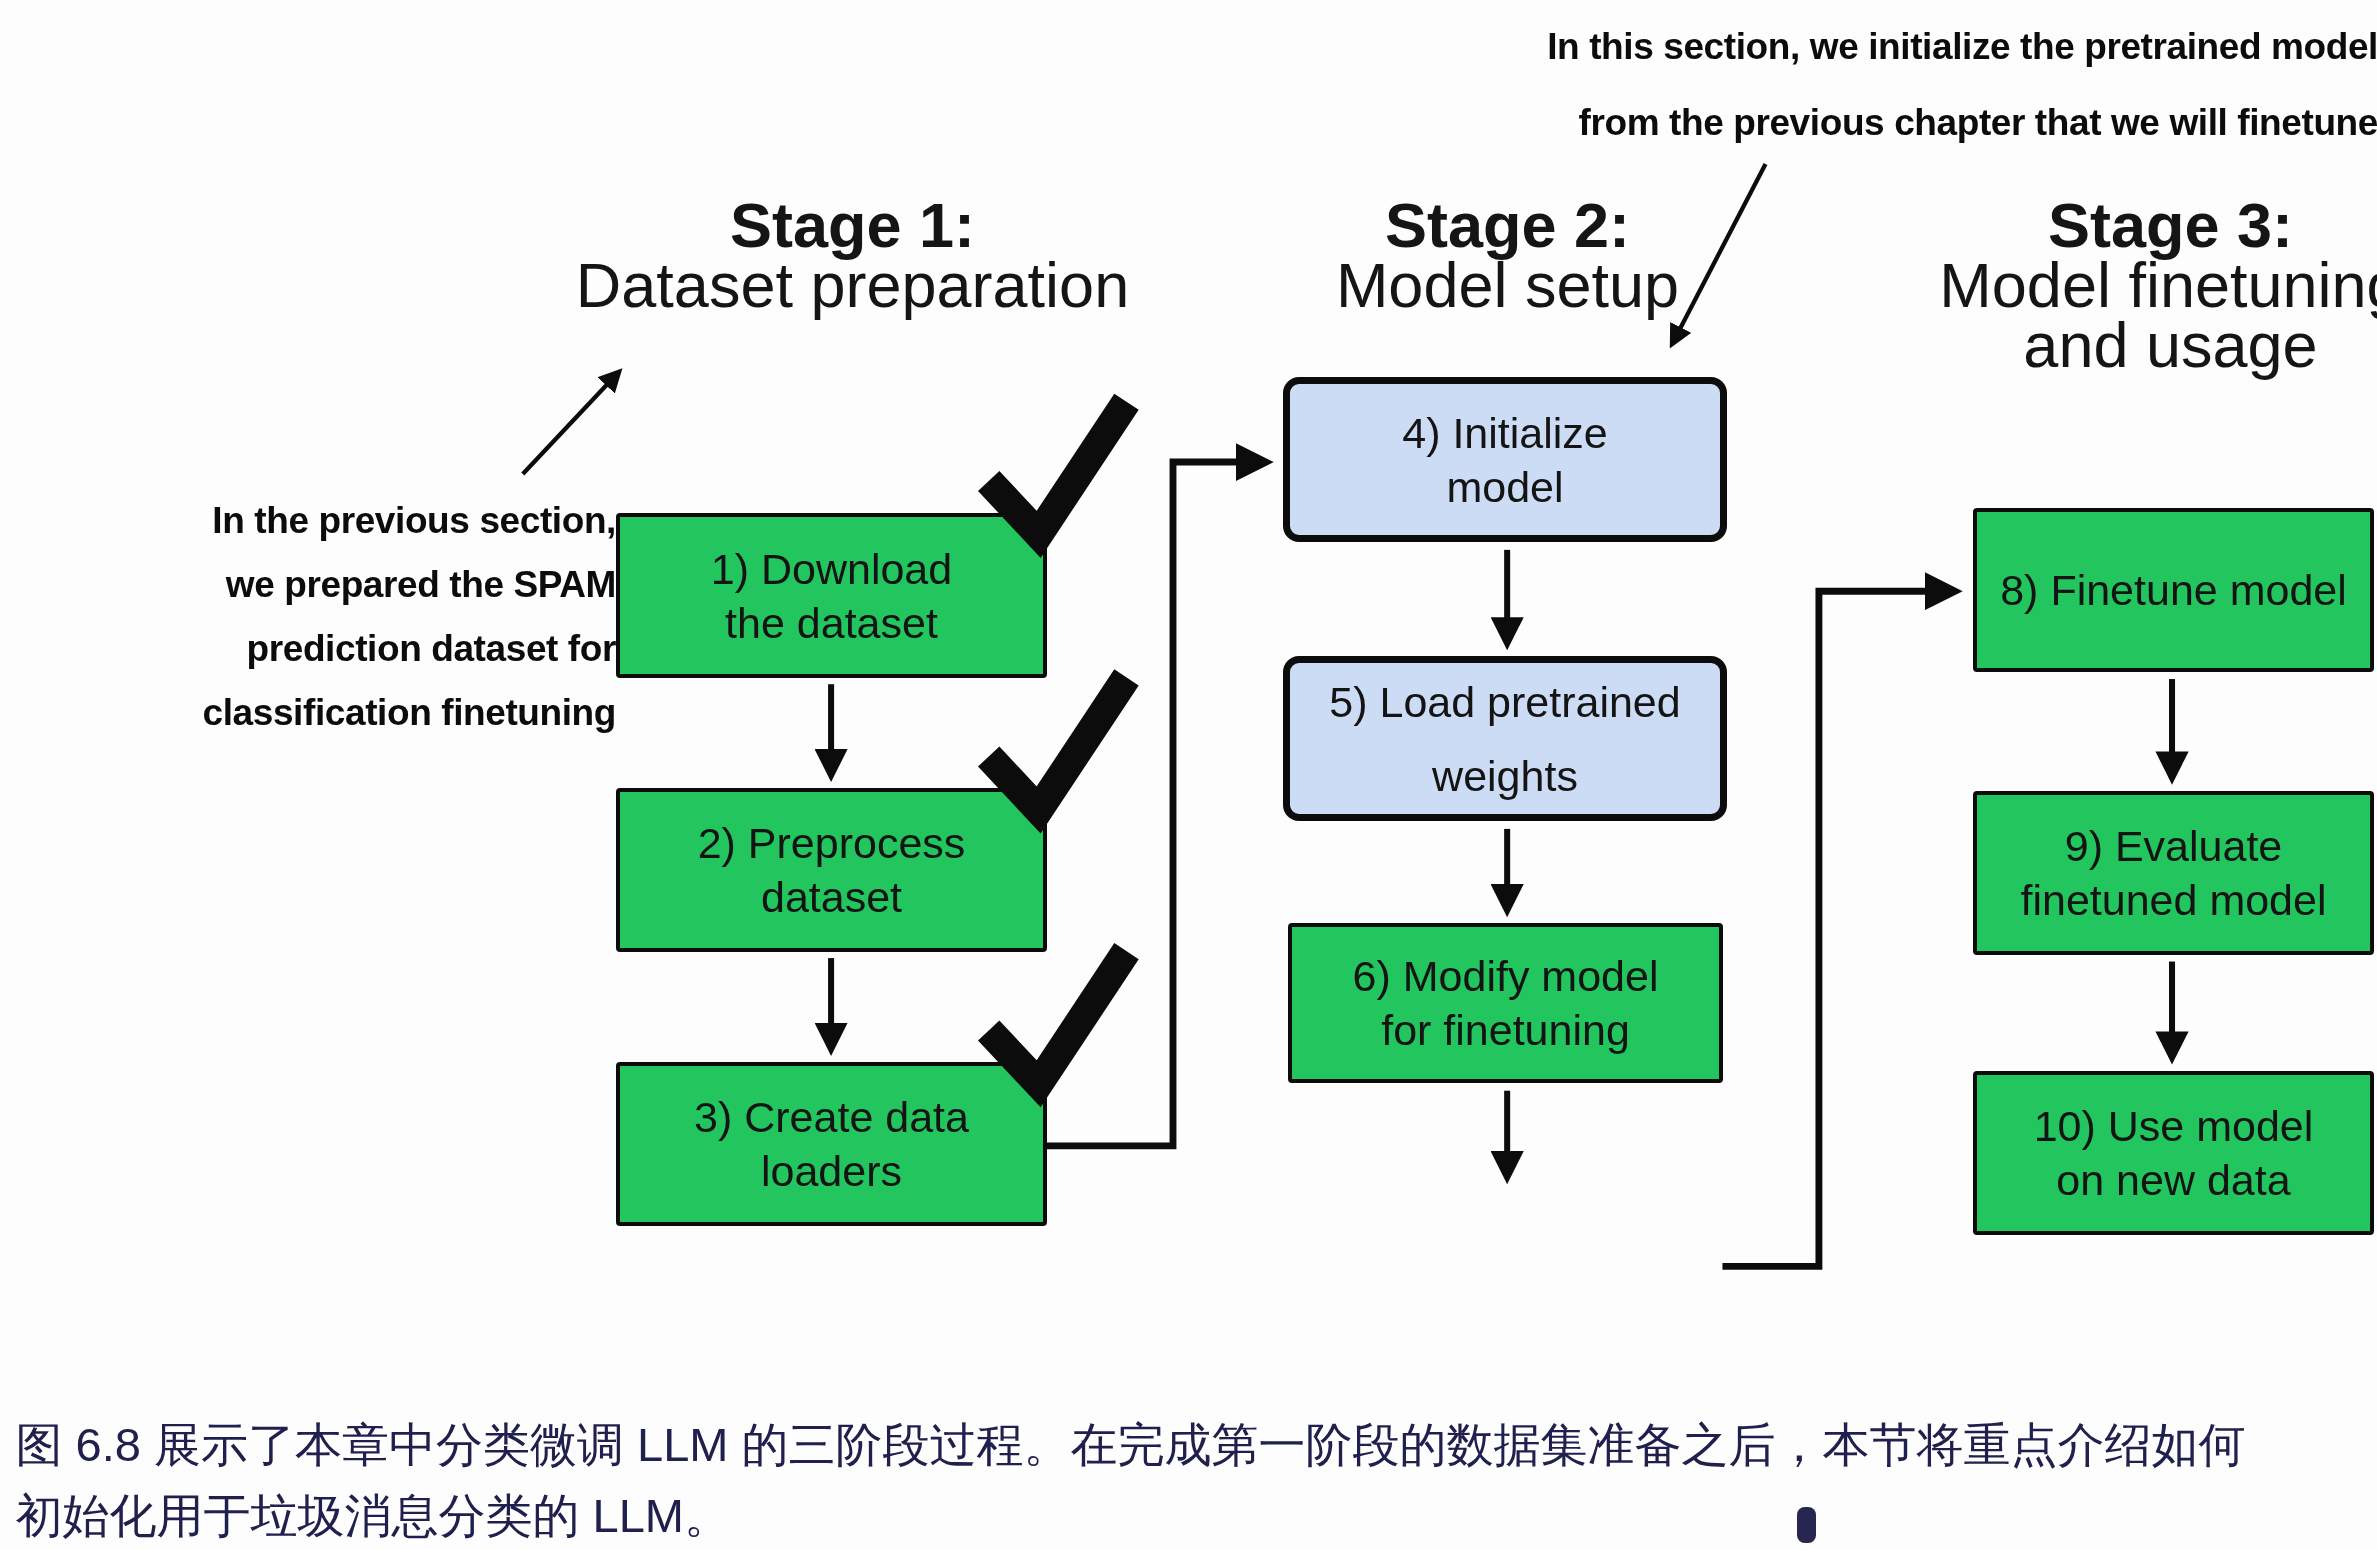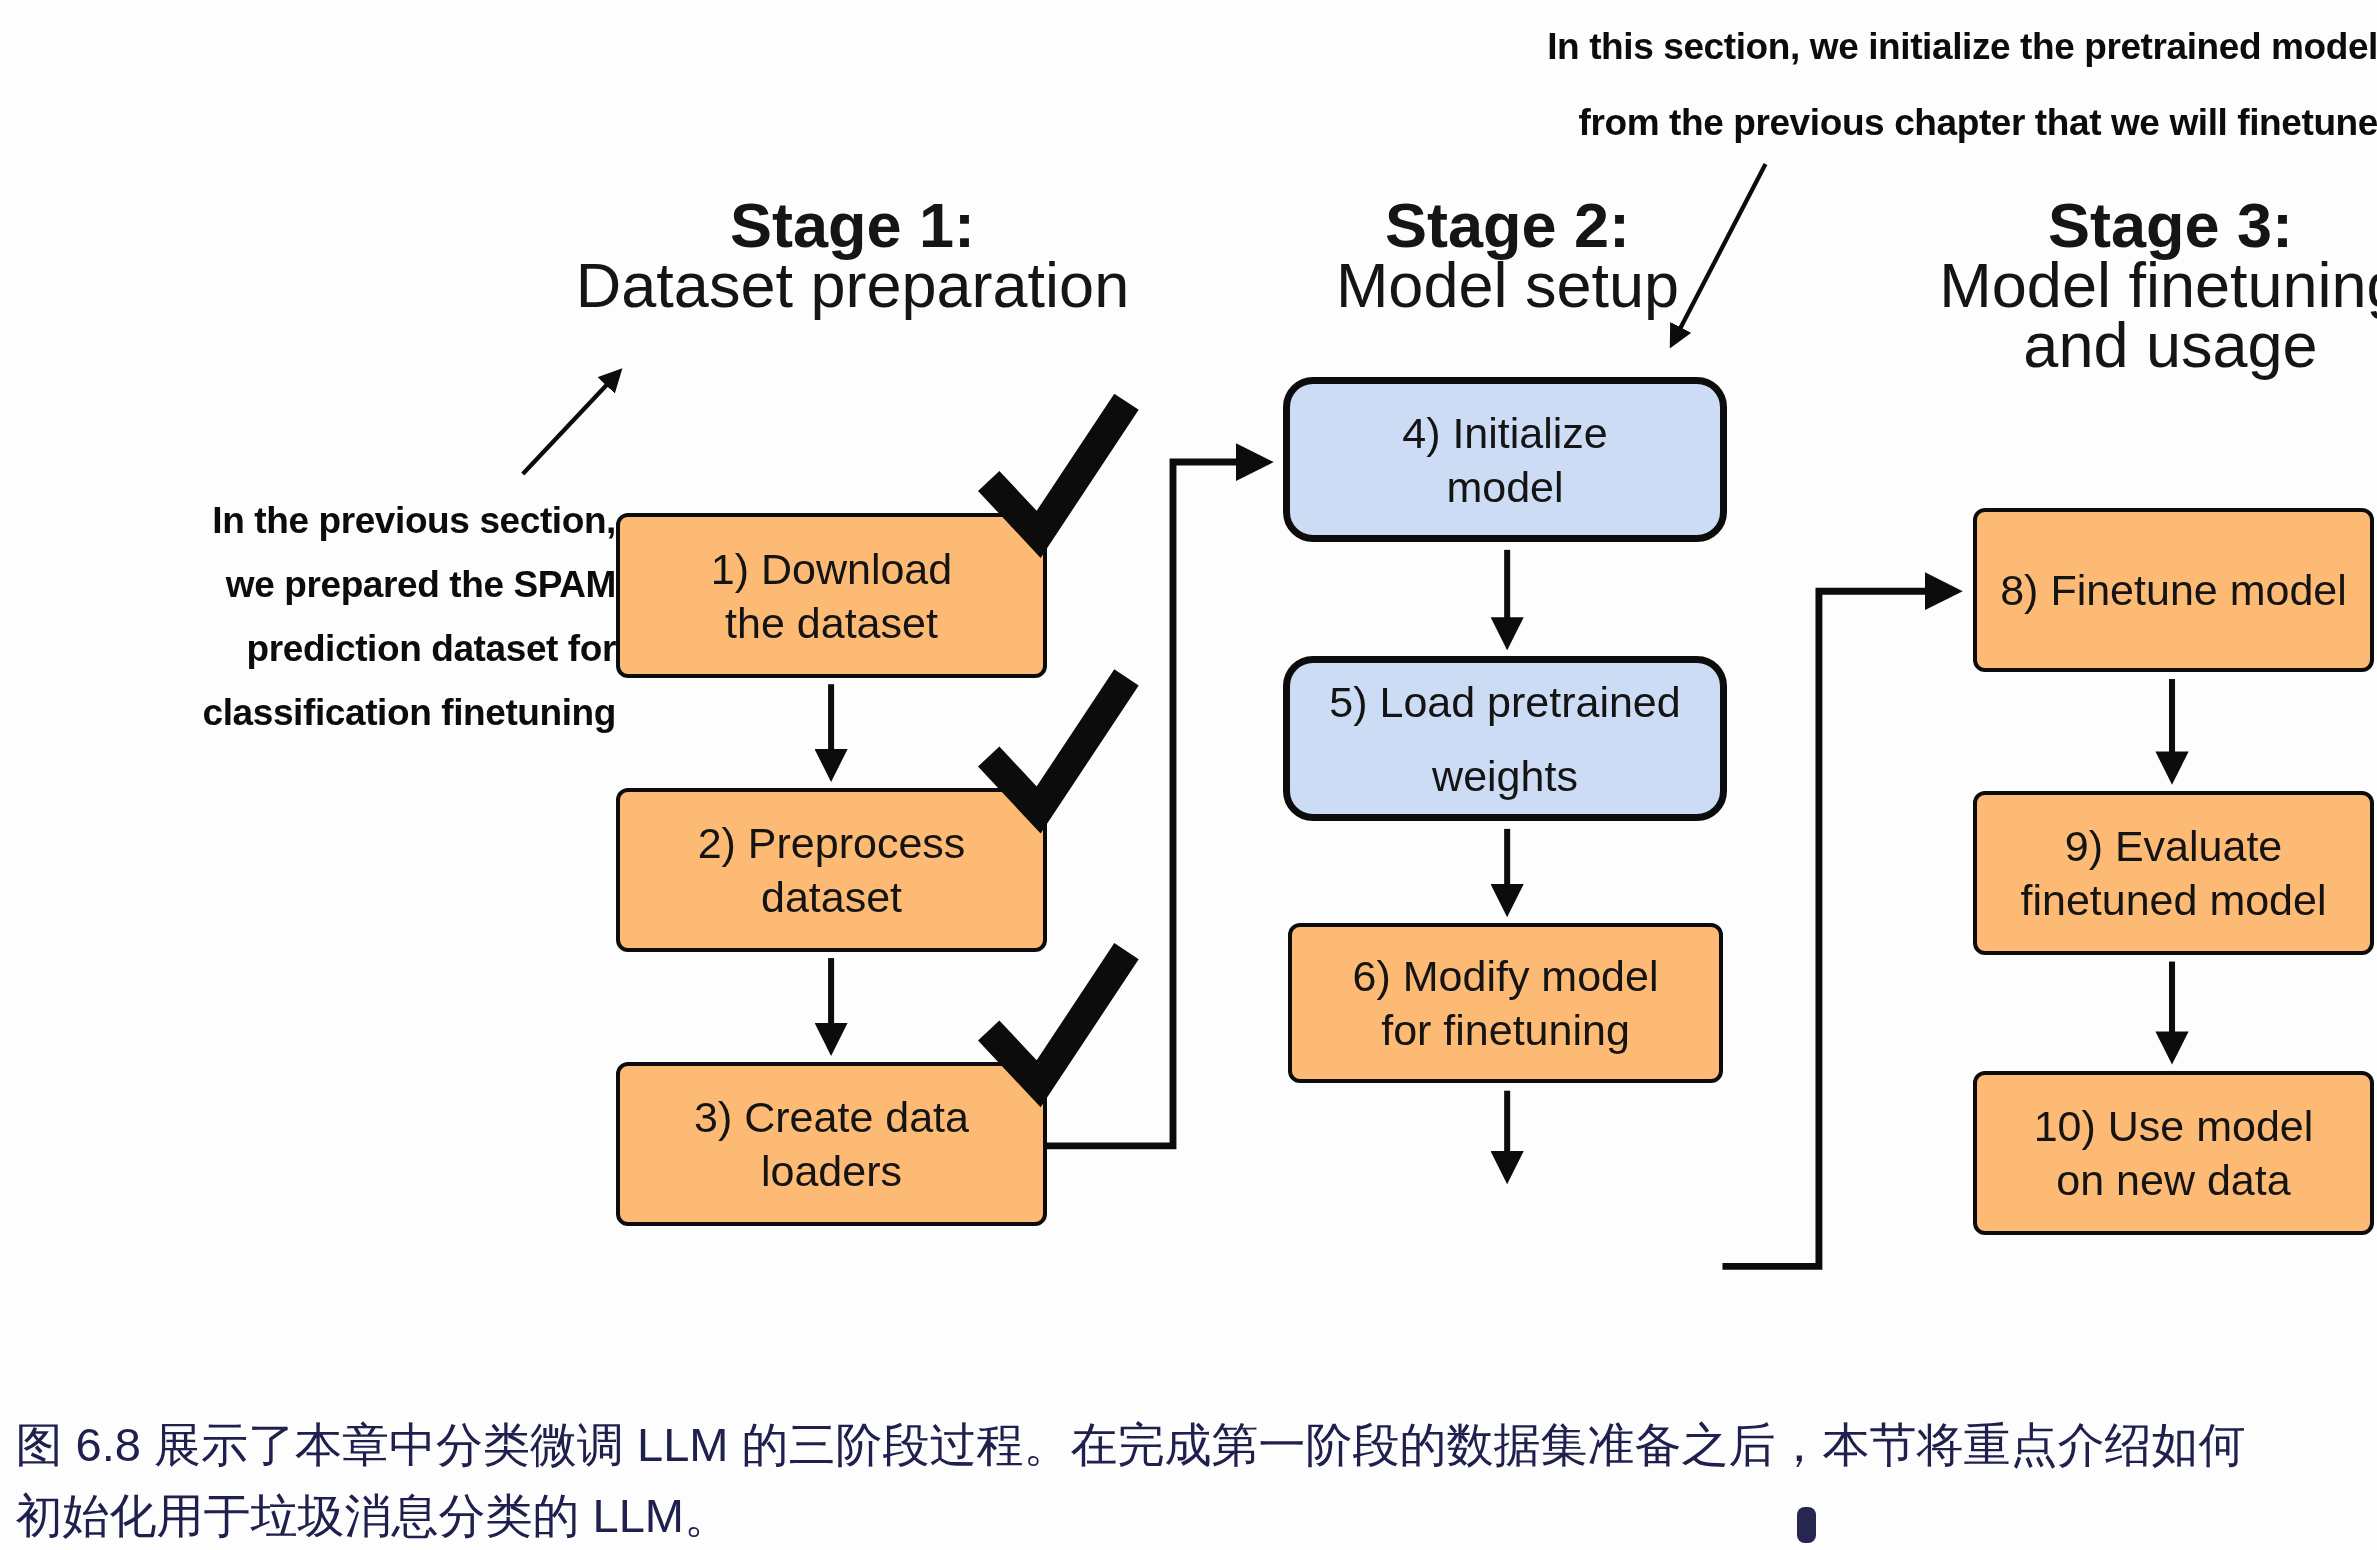--- a/index.html
+++ b/index.html
@@ -14,26 +14,26 @@
   .note span{display:block;white-space:nowrap;}
 
   
   .stage-header{position:absolute;top:195px;width:603px;text-align:center;font-size:63px;line-height:60px;color:#151515;}
   .stage-header .t{display:block;font-weight:bold;}
   .stage-header .s{display:block;font-weight:normal;white-space:nowrap;}
   .sh1{left:551px;} .sh2{left:1206px;} .sh3{left:1869px;}
 
   
   .box{
-    position:absolute;background:#fdba74;border:4.3px solid #0c0c0c;border-radius:12px;
+    position:absolute;background:#22c55e;border:4.3px solid #0c0c0c;border-radius:4px;
     display:flex;flex-direction:column;align-items:center;justify-content:center;
     font-size:43px;line-height:54px;text-align:center;color:#141414;box-sizing:border-box;
   }
   .box span{display:block;white-space:nowrap;}
-  .box.blue{background:#ccdcf4;border-width:7.8px;border-radius:30px;}
+  .box.blue{background:#ccdcf4;border-width:7.8px;border-radius:16px;}
 
   .b1{left:616px;top:513px;width:431px;height:165px;}
   .b2{left:616px;top:788px;width:431px;height:164px;}
   .b3{left:616px;top:1062px;width:431px;height:164px;}
   .b4{left:1283px;top:377px;width:444px;height:165px;}
   .b5{left:1283px;top:656px;width:444px;height:165px;gap:20px;}
   .b6{left:1288px;top:923px;width:435px;height:160px;}
   .b7{left:1288px;top:1190px;width:435px;height:160px;}
   .b8{left:1973px;top:508px;width:401px;height:164px;justify-content:center;}
   .b9{left:1973px;top:791px;width:401px;height:164px;}

